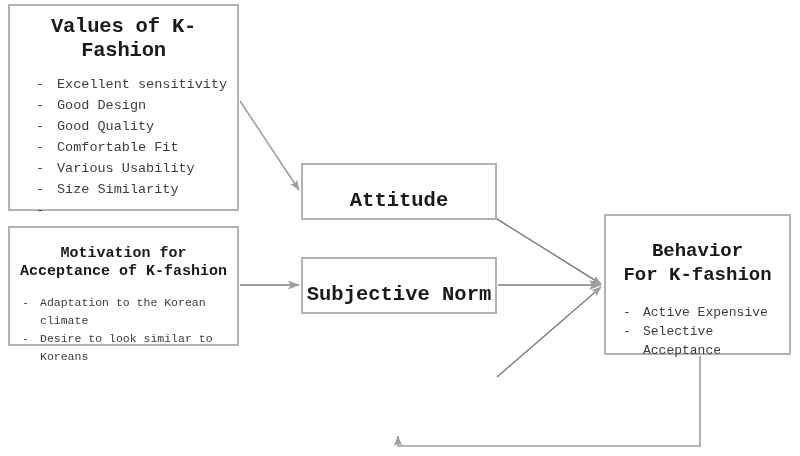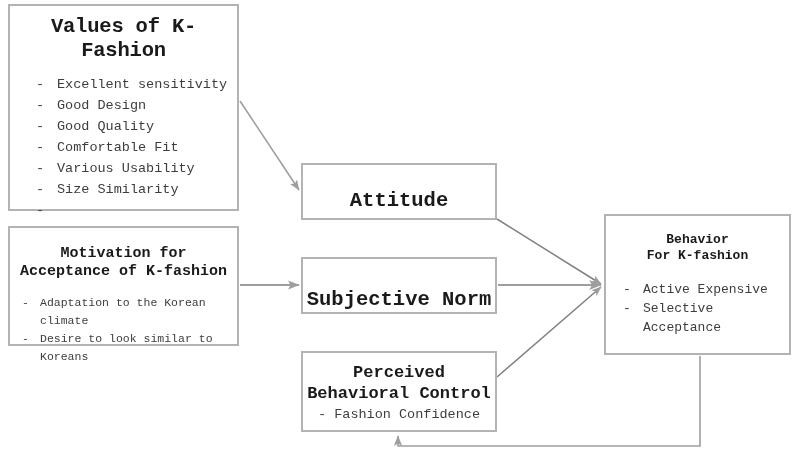--- a/index.html
+++ b/index.html
@@ -116,21 +116,21 @@
     font-size: 20.5px;
   }
 
   
   #box-subjective-norm {
     left: 301px;
     top: 257px;
     width: 196px;
     height: 57px;
     display: flex;
-    align-items: flex-end;
+    align-items: center;
     justify-content: center;
   }
   #box-subjective-norm .box-title {
     font-size: 20.5px;
   }
 
   
   #box-pbc {
     left: 301px;
     top: 351px;
@@ -148,22 +148,22 @@
   }
 
   
   #box-behavior {
     left: 604px;
     top: 214px;
     width: 187px;
     height: 141px;
   }
   #box-behavior .box-title {
-    font-size: 13px;
-    margin-top: 16px;
+    font-size: 19px;
+    margin-top: 24px;
     line-height: 1.25;
   }
   #box-behavior .bullets {
     margin-top: 15px;
     padding-left: 17px;
   }
   #box-behavior .bullet {
     font-size: 13px;
     line-height: 19px;
   }
@@ -259,27 +259,20 @@
   </div>
 
   <div class="box" id="box-attitude">
     <div class="box-title">Attitude</div>
   </div>
 
   <div class="box" id="box-subjective-norm">
     <div class="box-title">Subjective Norm</div>
   </div>
 
-  <div class="box" id="box-pbc">
-    <div class="box-title">
-      <span class="box-title-line">Perceived</span>
-      <span class="box-title-line">Behavioral Control</span>
-    </div>
-    <div class="sub-note">- Fashion Confidence</div>
-  </div>
 
   <div class="box" id="box-behavior">
     <div class="box-title">
       <span class="box-title-line">Behavior</span>
       <span class="box-title-line">For K-fashion</span>
     </div>
     <ul class="bullets">
       <li class="bullet">
         <span class="bullet-dash">-</span>
         <span class="bullet-text">Active Expensive</span>

